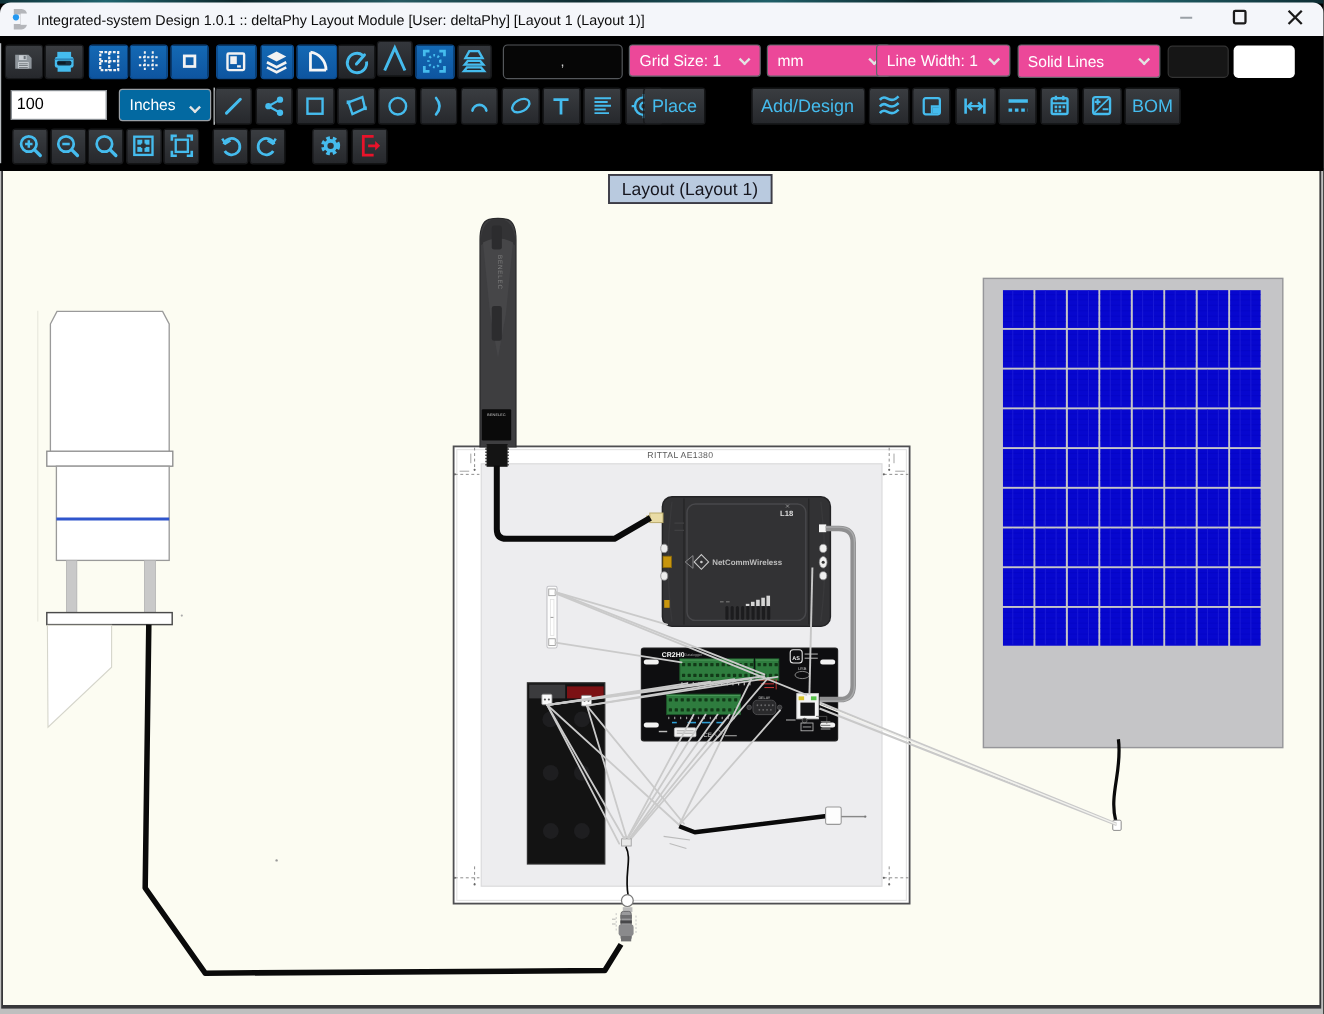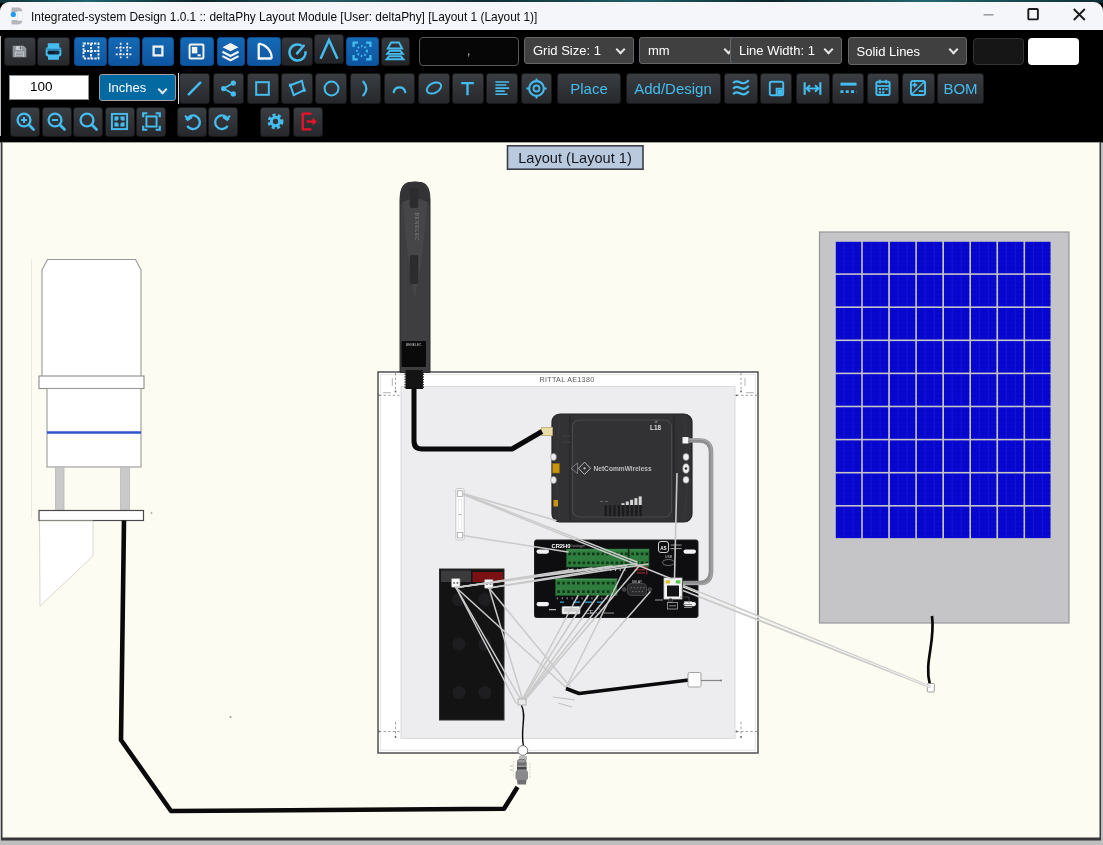--- a/index.html
+++ b/index.html
@@ -1,21 +1,21 @@
 <!DOCTYPE html>
 <html><head><meta charset="utf-8">
 <style>
 *{margin:0;padding:0;box-sizing:border-box}
 html,body{width:1103px;height:845px;background:#000;overflow:hidden;font-family:"Liberation Sans",sans-serif;position:relative}
 .abs{position:absolute}
 .btn{position:absolute;border-radius:3px;display:flex;align-items:center;justify-content:center;
  background:linear-gradient(#3a3d41,#26282c);border:1px solid #17181a}
 .btn.blue{background:linear-gradient(#1469b4,#0e55a0);border:1px solid #0c4a8c}
 .btn.darkb{background:linear-gradient(#34373c,#222428)}
-.dd{position:absolute;background:#404040;border:1px solid #63676c;border-radius:3px;color:#fff;
+.dd{position:absolute;background:#ec4899;border:1px solid #63676c;border-radius:3px;color:#fff;
  font-size:13px;display:flex;align-items:center;padding-left:8px}
 .dd .chev{position:absolute;right:9px;top:8px;width:7px;height:7px;border-right:2px solid #e4e4e4;
  border-bottom:2px solid #e4e4e4;transform:rotate(45deg)}
 .tbtxt{color:#45bcee;font-size:15px}
 </style></head><body>
 
 <div class="abs" style="left:0;top:0;width:1103px;height:3px;background:linear-gradient(90deg,#10343a,#1f646e 8%,#0b2529 18%,#265a62 30%,#0f2d32 44%,#1f5f68 58%,#0c272b 70%,#22666e 84%,#0e2e34 100%)"></div>
 
 <div class="abs" style="left:0;top:2px;width:1103px;height:28px;background:#f4f6fa;border-radius:9px 9px 0 0"></div>
 <svg class="abs" style="left:0;top:0" width="1103" height="32" viewBox="0 0 1103 32">
@@ -116,21 +116,21 @@
   </div>
 <div class="abs" style="left:419px;top:37px;width:100px;height:28.5px;background:#060606;border:1.5px solid #54575b;border-radius:4px;color:#cfcfcf;font-size:12px;padding-left:47px;line-height:26px">,</div>
 <div class="dd" style="left:524px;top:37px;width:110px;height:27px">Grid Size: 1<span class="chev"></span></div>
 <div class="dd" style="left:639px;top:37px;width:103px;height:27px">mm<span class="chev"></span></div>
 <div class="dd" style="left:730px;top:37px;width:112px;height:27px">Line Width: 1<span class="chev"></span></div>
 <div class="dd" style="left:847.5px;top:37px;width:119px;height:28px">Solid Lines<span class="chev"></span></div>
 <div class="abs" style="left:972.5px;top:38px;width:51px;height:26.5px;background:#161616;border:1px solid #333;border-radius:4px"></div>
 <div class="abs" style="left:1028px;top:38px;width:50.5px;height:26.5px;background:#fff;border-radius:4px"></div>
 <div class="abs" style="left:177.5px;top:72.5px;width:1.5px;height:31px;background:#dde1e4"></div>
 <div class="abs" style="left:0;top:36px;width:1.2px;height:100px;background:#b8bcc0"></div>
-<div class="abs" style="left:9px;top:75px;width:80px;height:24.5px;background:#fff;border:1.5px solid #8a8f94;color:#000;font-size:13.5px;padding-left:20px;line-height:21px">100</div>
+<div class="abs" style="left:9px;top:75px;width:80px;height:24.5px;background:#fff;border:1.5px solid #8a8f94;color:#000;font-size:13.5px;padding-left:4px;line-height:21px">100</div>
 <div class="dd" style="left:99px;top:74px;width:77px;height:26.5px;border:1px solid #9aa0a6;background:#0369a1">Inches<span class="chev" style="top:11px"></span></div>
 <div class="btn " style="left:178.5px;top:73px;width:31.8px;height:30.5px">
     <svg width="21" height="21" viewBox="0 0 20 20">
       <path d="M4.5,15.5 L15.5,4.5" stroke="#45bcee" stroke-width="2.4" stroke-linecap="round"></path>
     </svg>
   </div>
 <div class="btn " style="left:212.7px;top:73px;width:31.8px;height:30.5px">
     <svg width="21" height="21" viewBox="0 0 20 20">
       <g fill="#45bcee">
         <circle cx="14.6" cy="4.8" r="2.5"></circle>
@@ -186,21 +186,21 @@
   </div>
 <div class="btn " style="left:520.4999999999999px;top:73px;width:31.8px;height:30.5px">
     <svg width="23" height="23" viewBox="0 0 20 20">
       <g stroke="#45bcee" fill="none">
         <circle cx="10" cy="10" r="6.4" stroke-width="1.8"></circle>
         <circle cx="10" cy="10" r="2.6" stroke-width="1.6"></circle>
         <path d="M10,1.2 V4 M10,16 V18.8 M1.2,10 H4 M16,10 H18.8" stroke-width="1.7"></path>
       </g>
     </svg>
   </div>
-<div class="btn" style="left:557px;top:73px;width:64px;height:30.5px">
+<div class="btn" style="left:536px;top:73px;width:52px;height:30.5px">
     <span class="tbtxt">Place</span>
   </div>
 <div class="btn" style="left:625.5px;top:73px;width:95px;height:30.5px">
     <span class="tbtxt">Add/Design</span>
   </div>
 <div class="btn " style="left:724px;top:73px;width:34px;height:30.5px">
     <svg width="24" height="24" viewBox="0 0 20 20">
       <g stroke="#45bcee" stroke-width="1.8" fill="none">
         <path d="M3.5,6 q2,-2.6 5,-1 q3.5,2 6,0.2 q1.4,-1 2,-1.6" transform="translate(0,0)"></path>
         <path d="M3.5,10.6 q2,-2.6 5,-1 q3.5,2 6,0.2 q1.4,-1 2,-1.6"></path>

